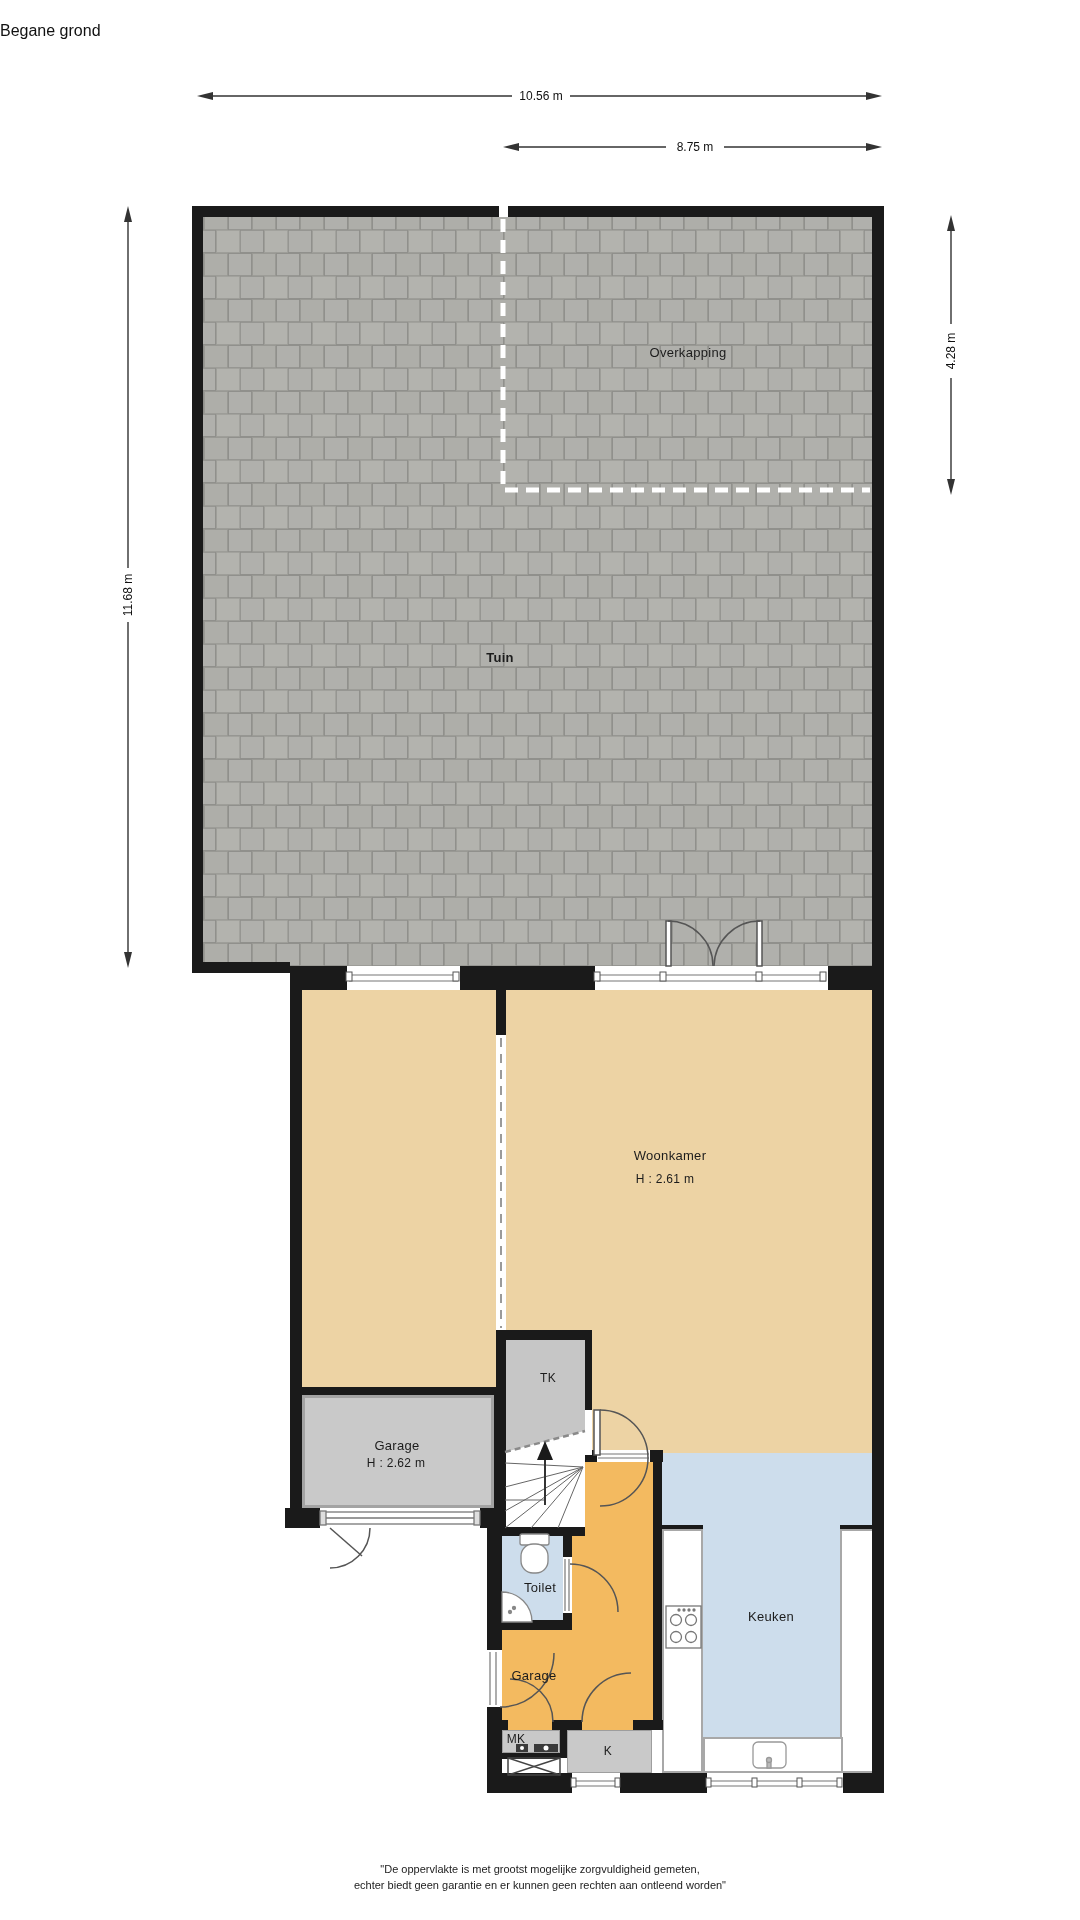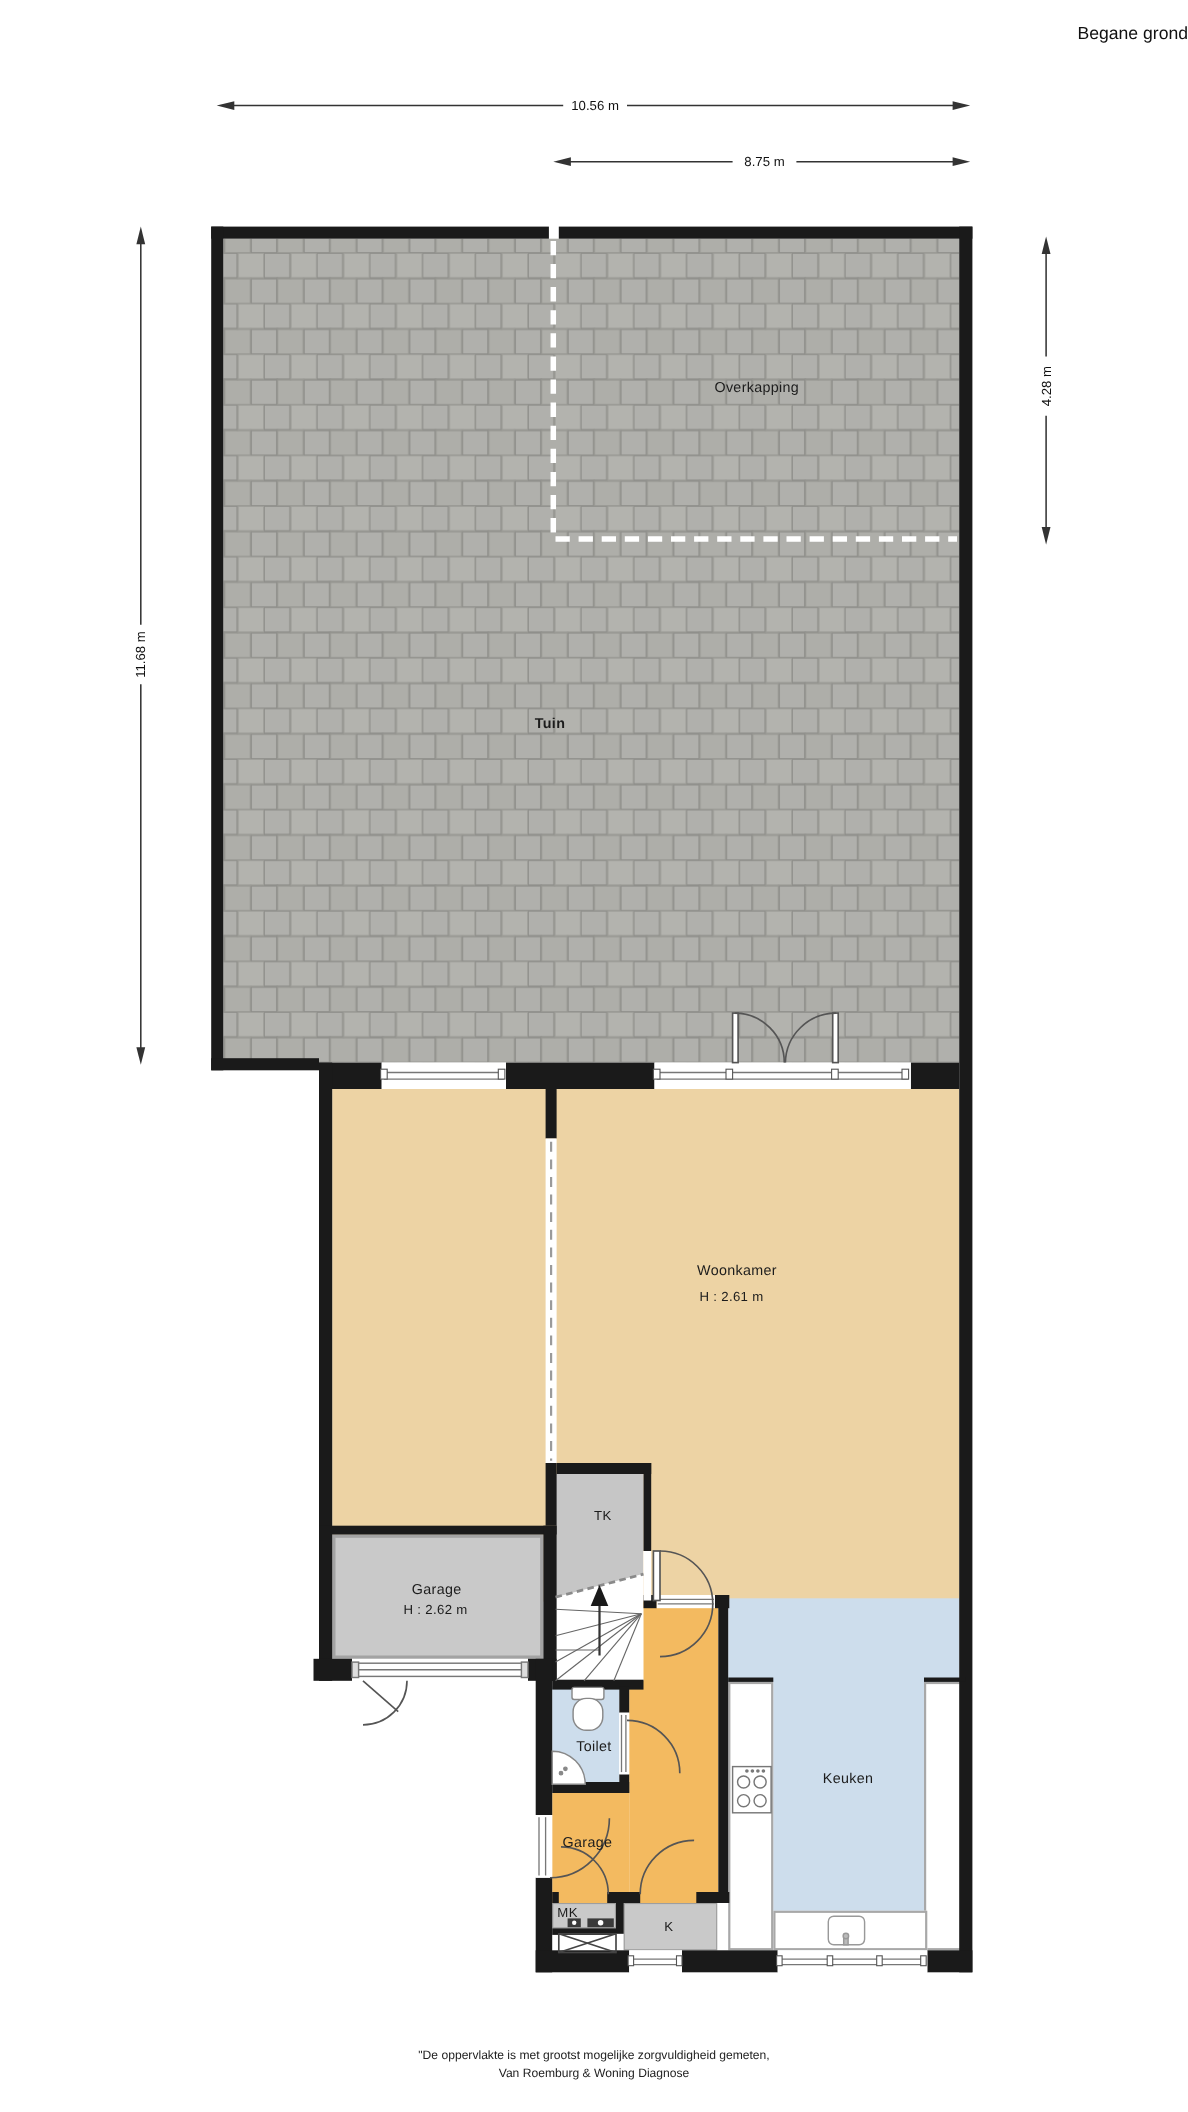--- a/index.html
+++ b/index.html
@@ -5,21 +5,21 @@
   html,body{margin:0;padding:0;background:#fff;}
   #canvas{position:relative;width:1080px;height:1920px;background:#fff;overflow:hidden;
           font-family:"Liberation Sans", sans-serif;color:#1c1c1c;}
   .wall{position:absolute;background:#1a1a1a;}
   .room{position:absolute;}
   .lbl{position:absolute;transform:translate(-50%,-50%);font-size:13px;color:#1c1c1c;white-space:nowrap;letter-spacing:.3px;}
   .lbl.small{font-size:12px;}
   .dimlbl{position:absolute;transform:translate(-50%,-50%);font-size:12px;color:#111;background:#fff;padding:0 4px;white-space:nowrap;}
   .dimlbl.rot{transform:translate(-50%,-50%) rotate(-90deg);}
   .opening{position:absolute;background:#fff;}
-  #title{position:absolute;left:0;top:22px;width:1080px;text-align:right;font-size:16px;color:#111;}
+  #title{position:absolute;left:0;top:22px;width:1080px;text-align:left;font-size:16px;color:#111;}
   #footer{position:absolute;left:0;top:1861px;width:1080px;text-align:center;font-size:11px;line-height:16px;color:#222;}
   svg{position:absolute;left:0;top:0;}
 </style>
 </head>
 <body>
 
 <div id="canvas">
 
   <svg width="1080" height="1920">
     <defs>
@@ -259,16 +259,16 @@
   <div class="lbl small" style="left:396px;top:1463px;">H : 2.62 m</div>
   <div class="lbl small" style="left:548px;top:1378px;">TK</div>
   <div class="lbl" style="left:540px;top:1587px;">Toilet</div>
   <div class="lbl" style="left:534px;top:1675px;">Garage</div>
   <div class="lbl" style="left:771px;top:1616px;">Keuken</div>
   <div class="lbl small" style="left:516px;top:1739px;">MK</div>
   <div class="lbl small" style="left:608px;top:1751px;">K</div>
 
   <div id="footer">
     <div>"De oppervlakte is met grootst mogelijke zorgvuldigheid gemeten,</div>
-    <div>Van Roemburg &amp; Woning Diagnose</div>
+    <div>echter biedt geen garantie en er kunnen geen rechten aan ontleend worden"</div>
   </div>
 
 </div>
 
 </body></html>

